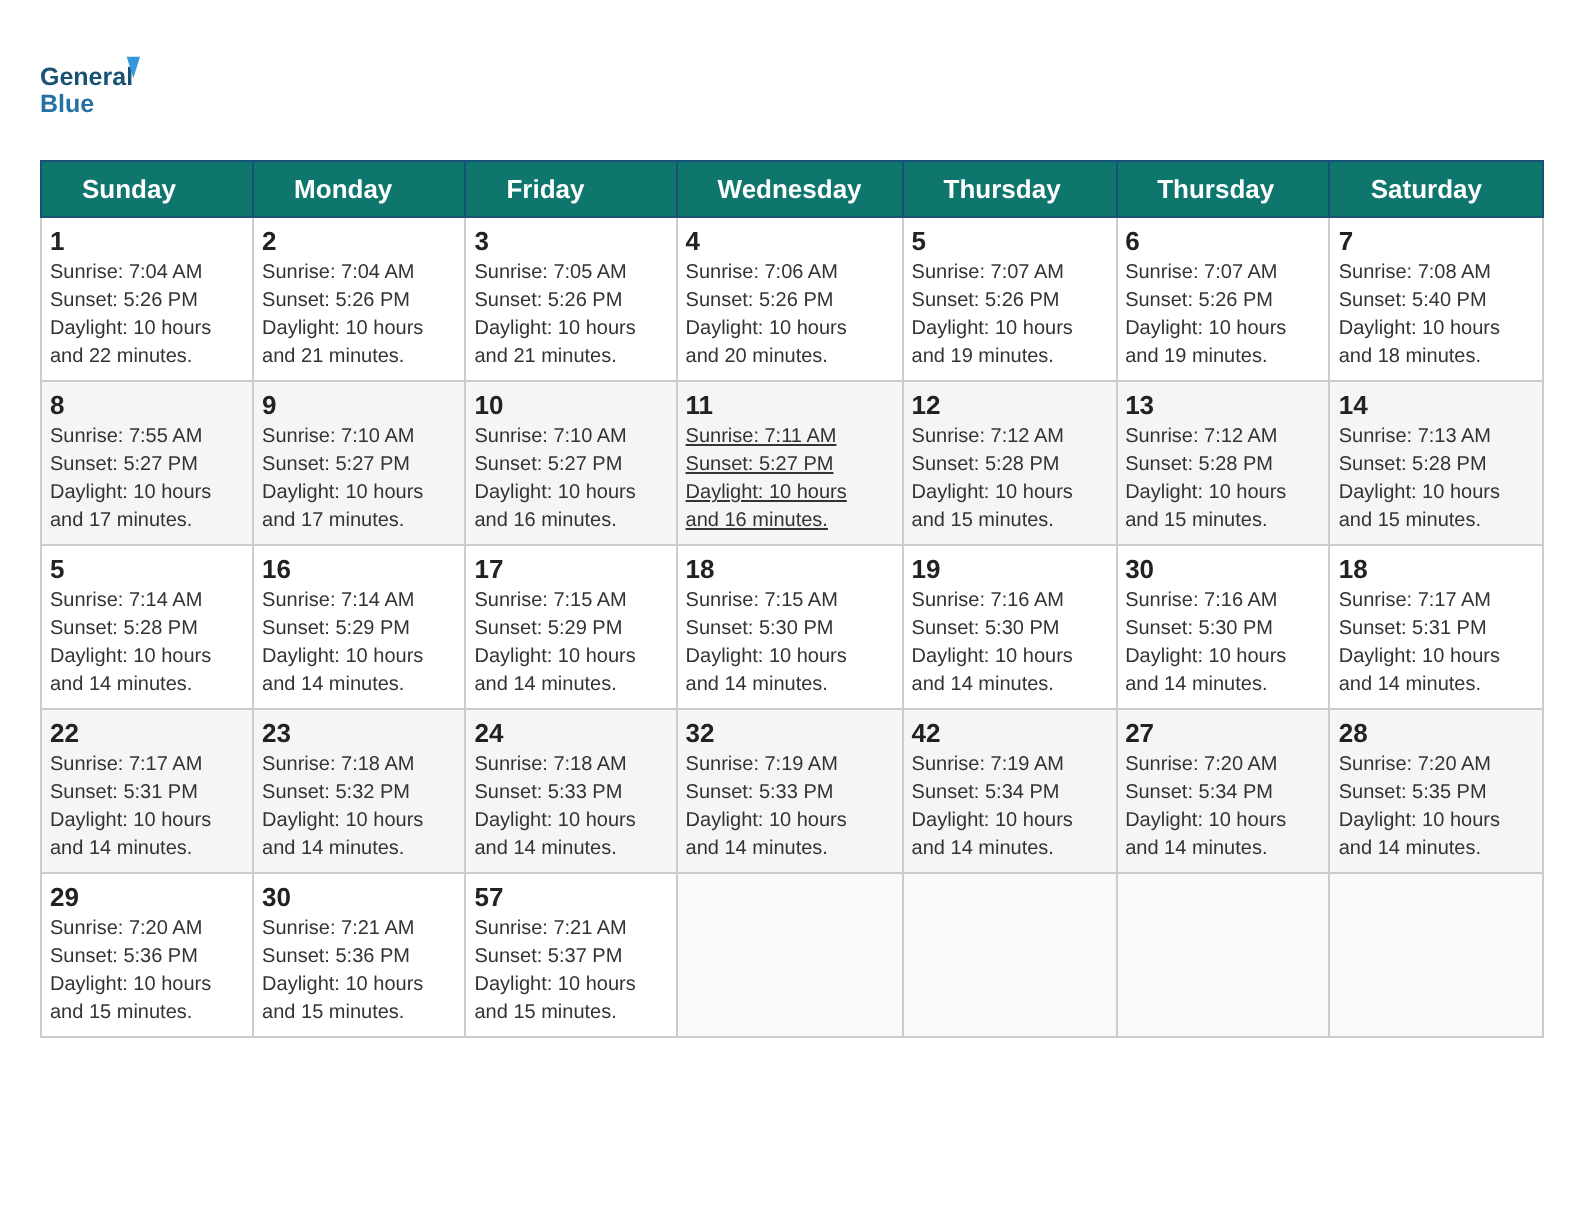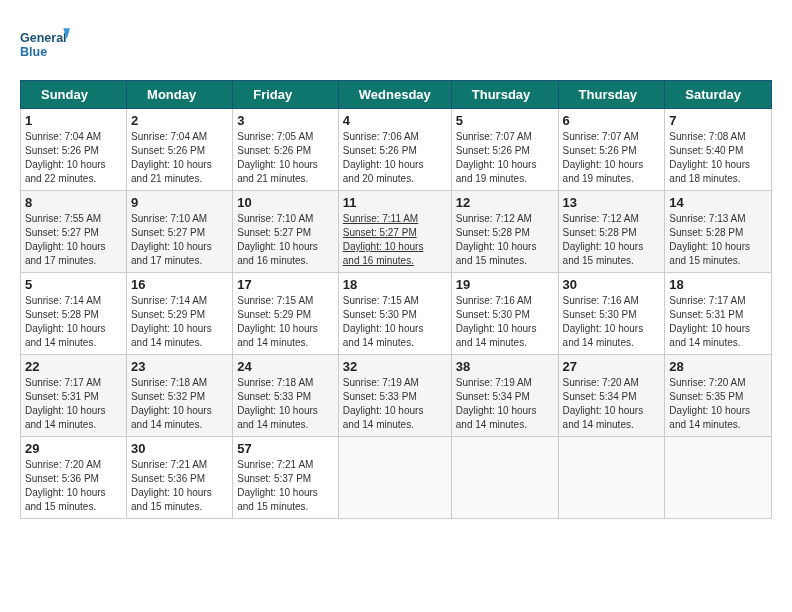--- a/index.html
+++ b/index.html
@@ -279,21 +279,21 @@
 and 14 minutes.</div>
         </td>
         <td>
           <div class="day-num">32</div>
           <div class="day-info" style="white-space: pre-line;">Sunrise: 7:19 AM
 Sunset: 5:33 PM
 Daylight: 10 hours
 and 14 minutes.</div>
         </td>
         <td>
-          <div class="day-num">38</div>
+          <div class="day-num">42</div>
           <div class="day-info" style="white-space: pre-line;">Sunrise: 7:19 AM
 Sunset: 5:34 PM
 Daylight: 10 hours
 and 14 minutes.</div>
         </td>
         <td>
           <div class="day-num">27</div>
           <div class="day-info" style="white-space: pre-line;">Sunrise: 7:20 AM
 Sunset: 5:34 PM
 Daylight: 10 hours

